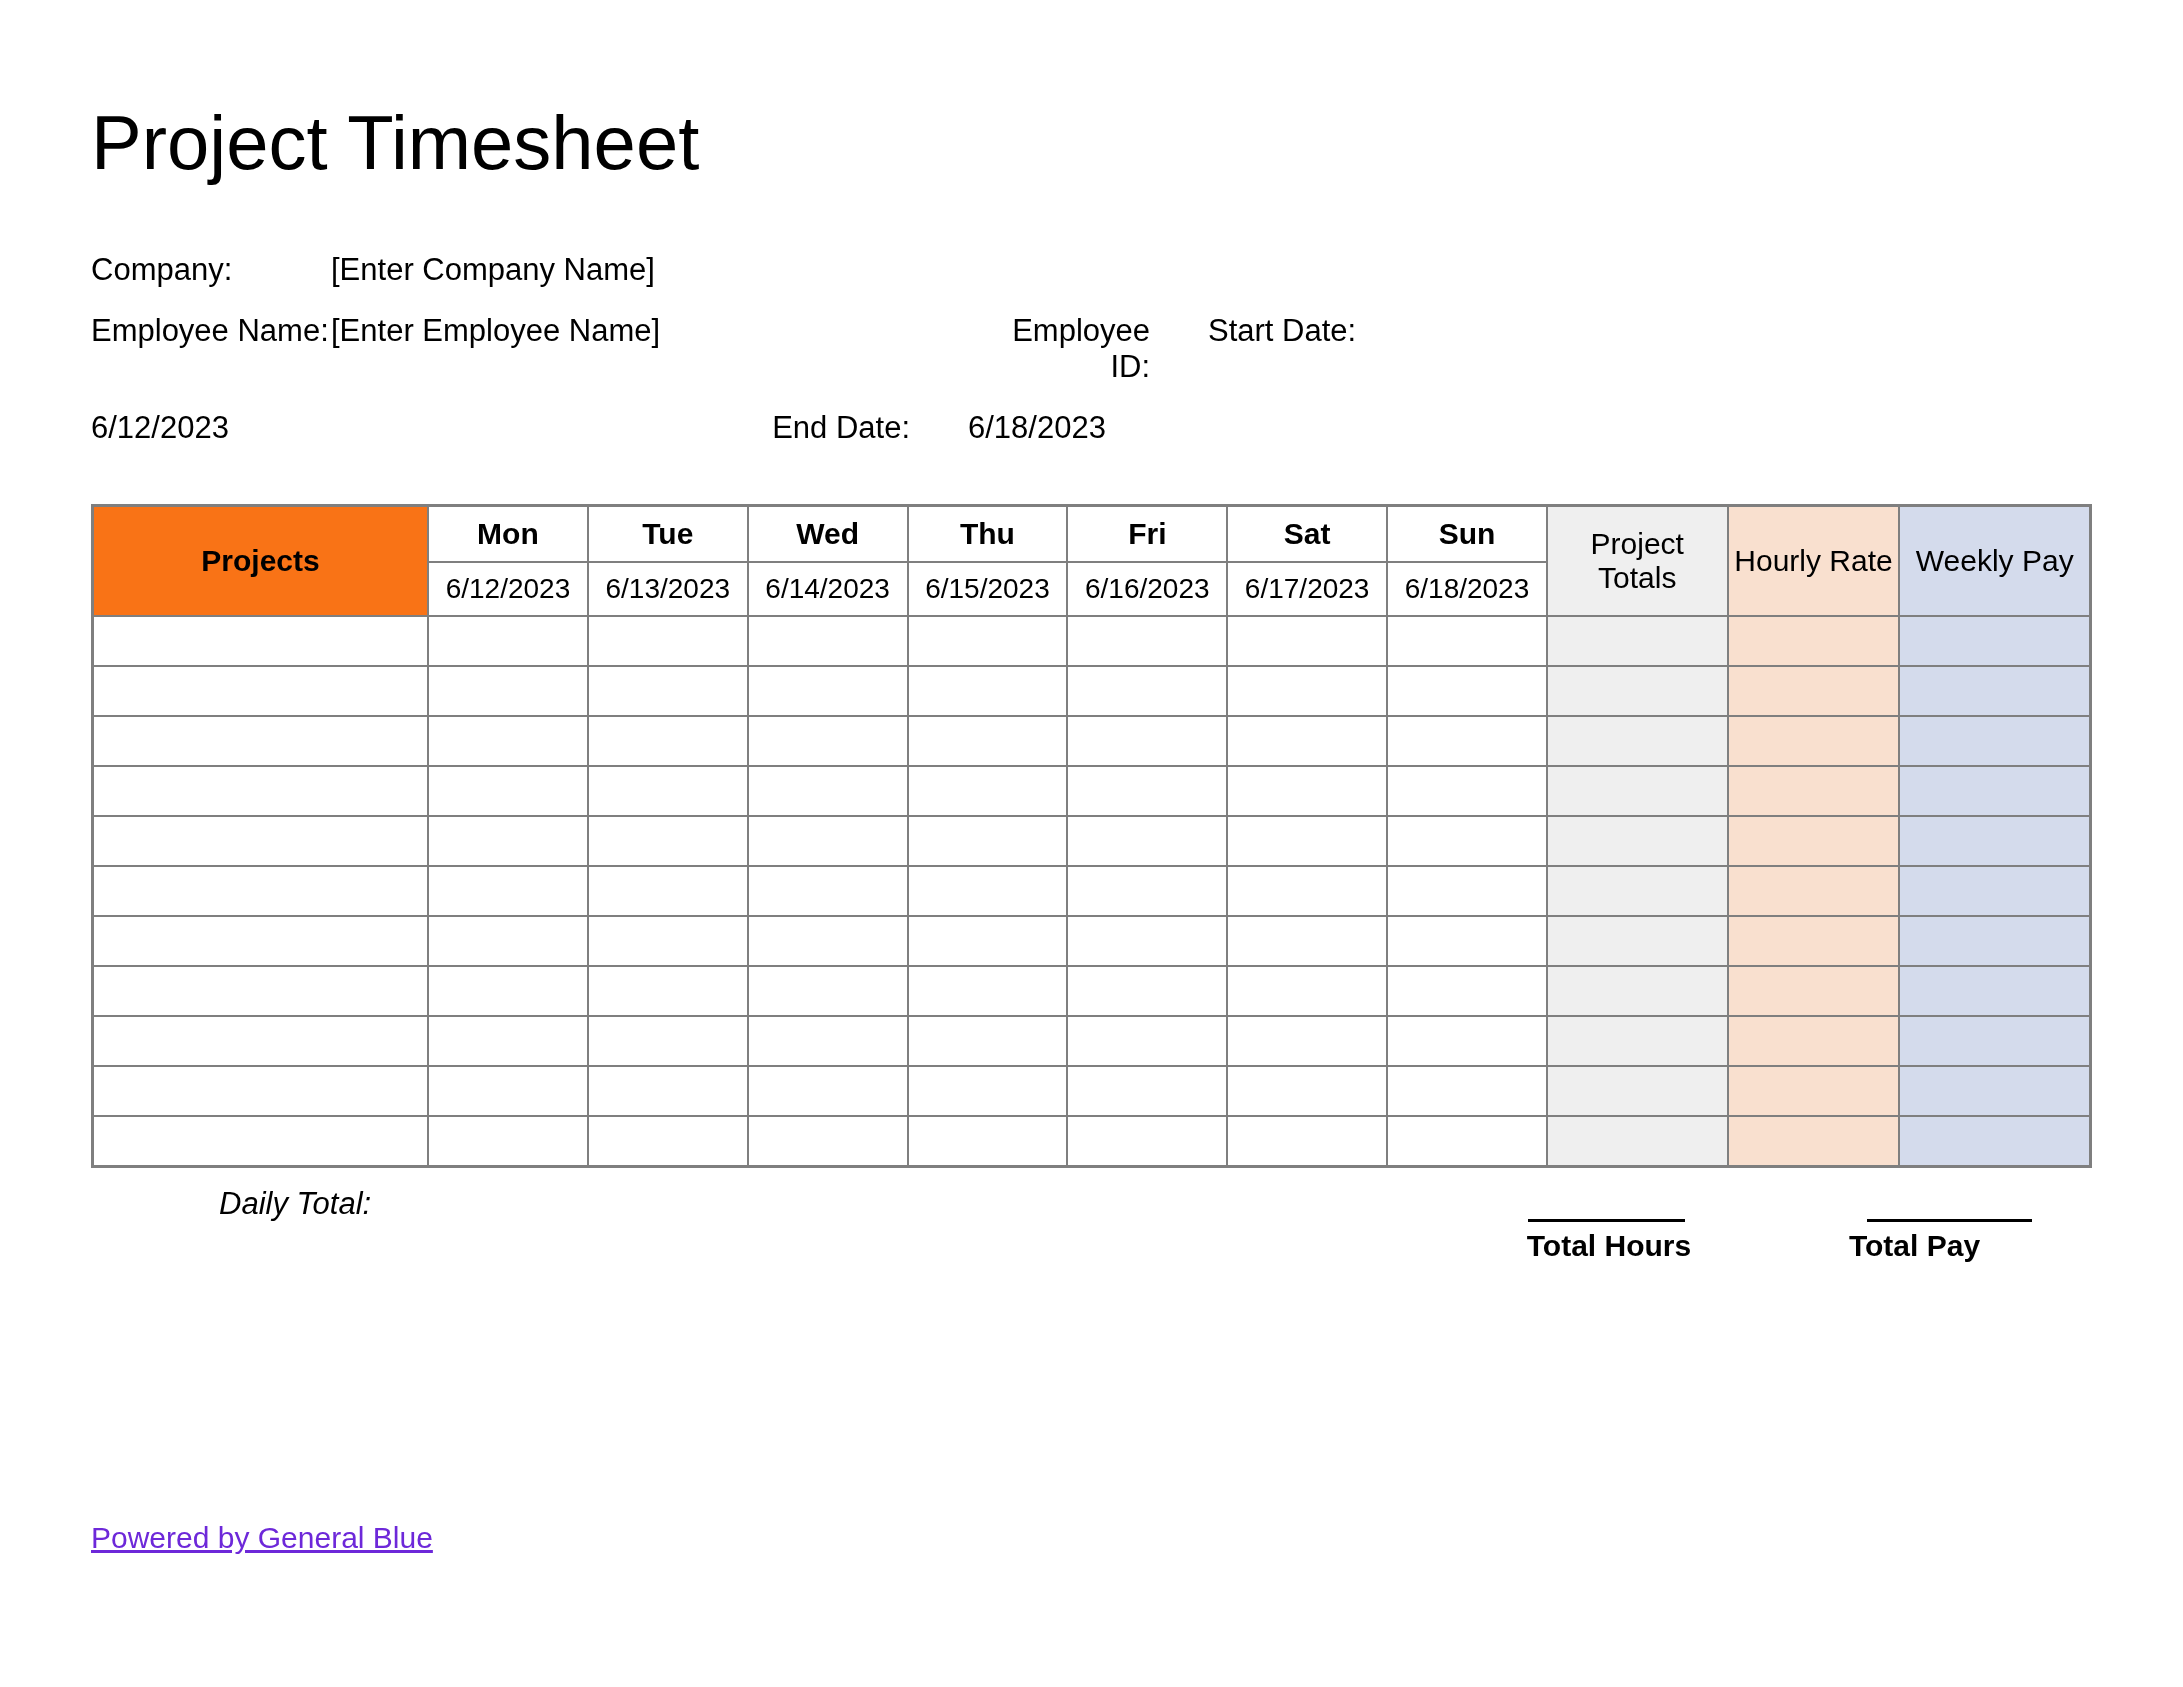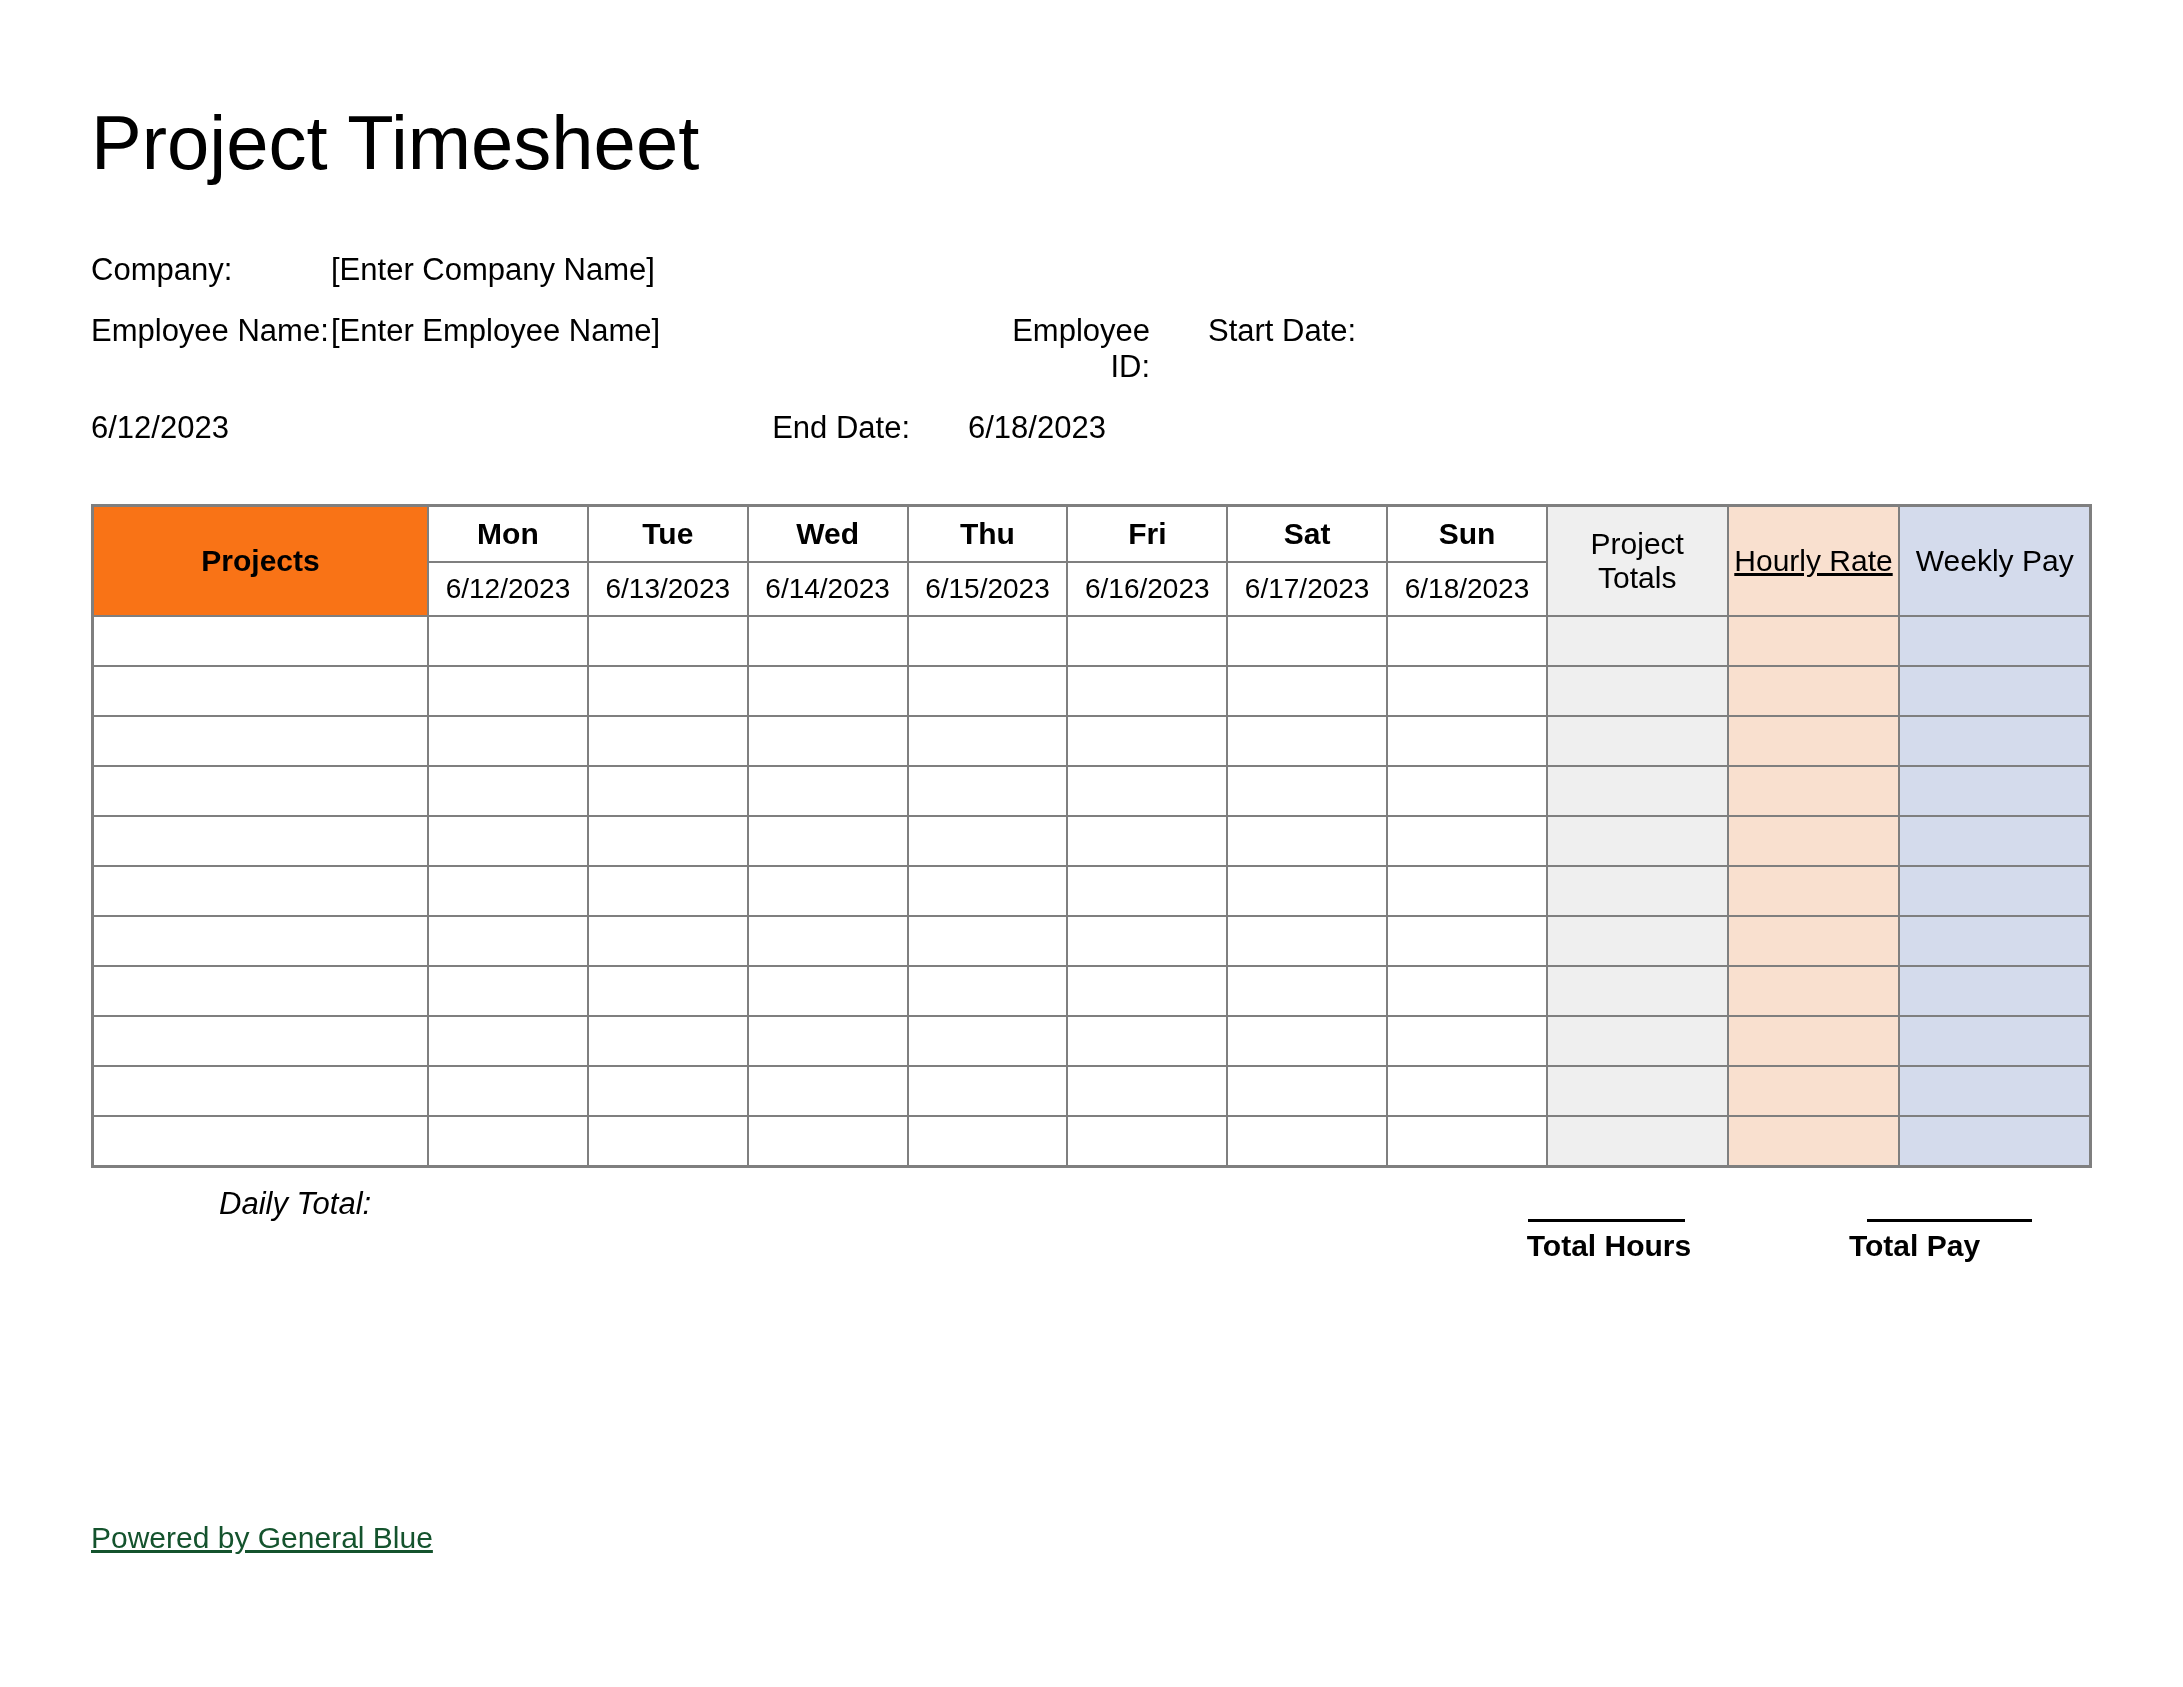--- a/index.html
+++ b/index.html
@@ -77,21 +77,21 @@
     font-weight: 400;
     background: #fff;
     font-size: 28px;
   }
   th.rowspan-head {
     font-weight: 400;
     font-size: 30px;
     vertical-align: middle;
   }
   .col-gray  { background: #efefef; }
-  .col-peach { background: #f9e0cf; text-decoration: underline; }
+  .col-peach { background: #f9e0cf; }
   .col-blue  { background: #d4dbec; }
 
   td.data-cell { background: #fff; }
 
   .below-table {
     width: 100%;
     margin-top: 10px;
     position: relative;
     height: 132px;
   }
@@ -127,21 +127,21 @@
     width: 157px;
     text-align: center;
     font-weight: 700;
     font-size: 30px;
   }
   .powered-link {
     position: absolute;
     left: 91px;
     bottom: 132px;
     font-size: 30px;
-    color: #14532d;
+    color: #6d28d9;
     text-decoration: underline;
   }
 </style>
 </head>
 <body>
 
 <div class="page">
   <h1 class="title">Project Timesheet</h1>
 
   <div class="info-grid">

